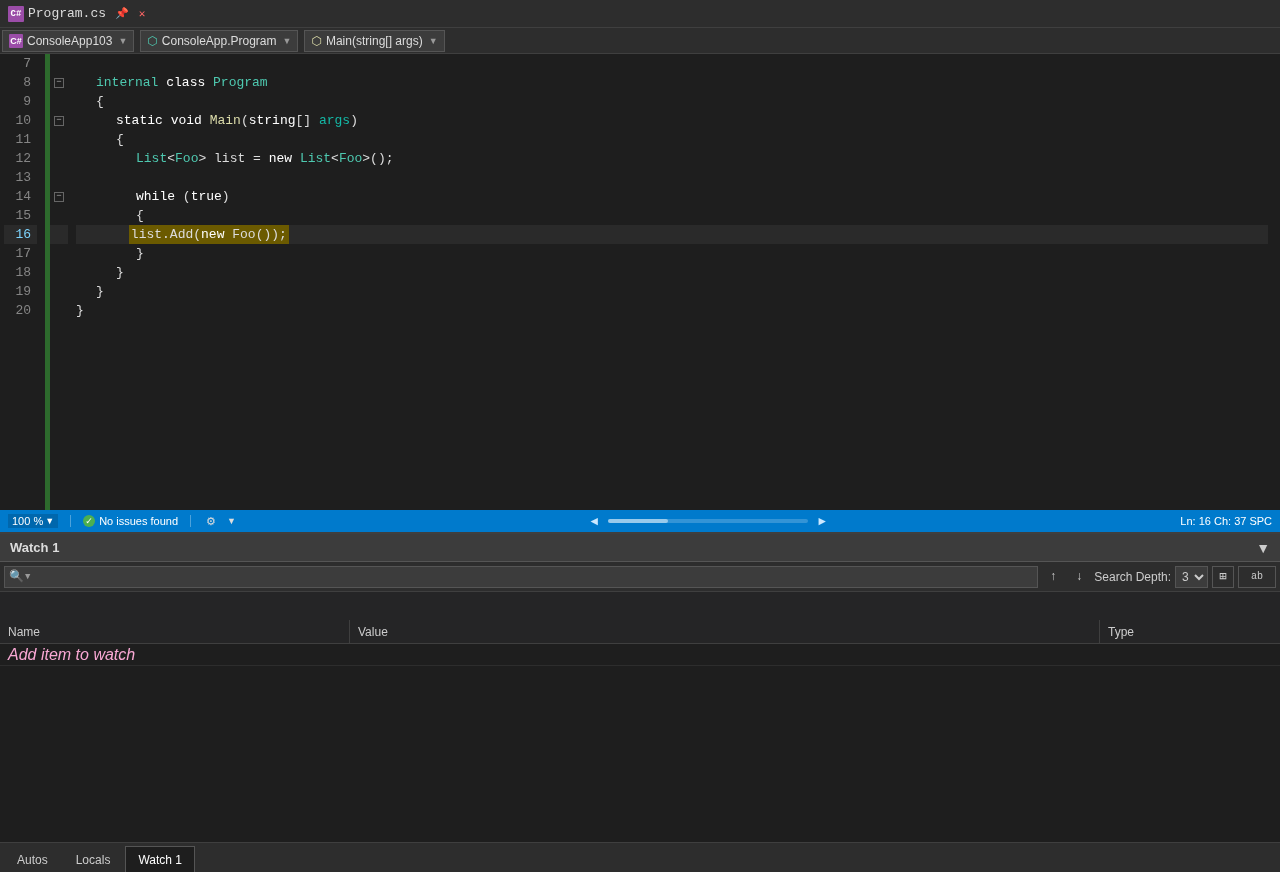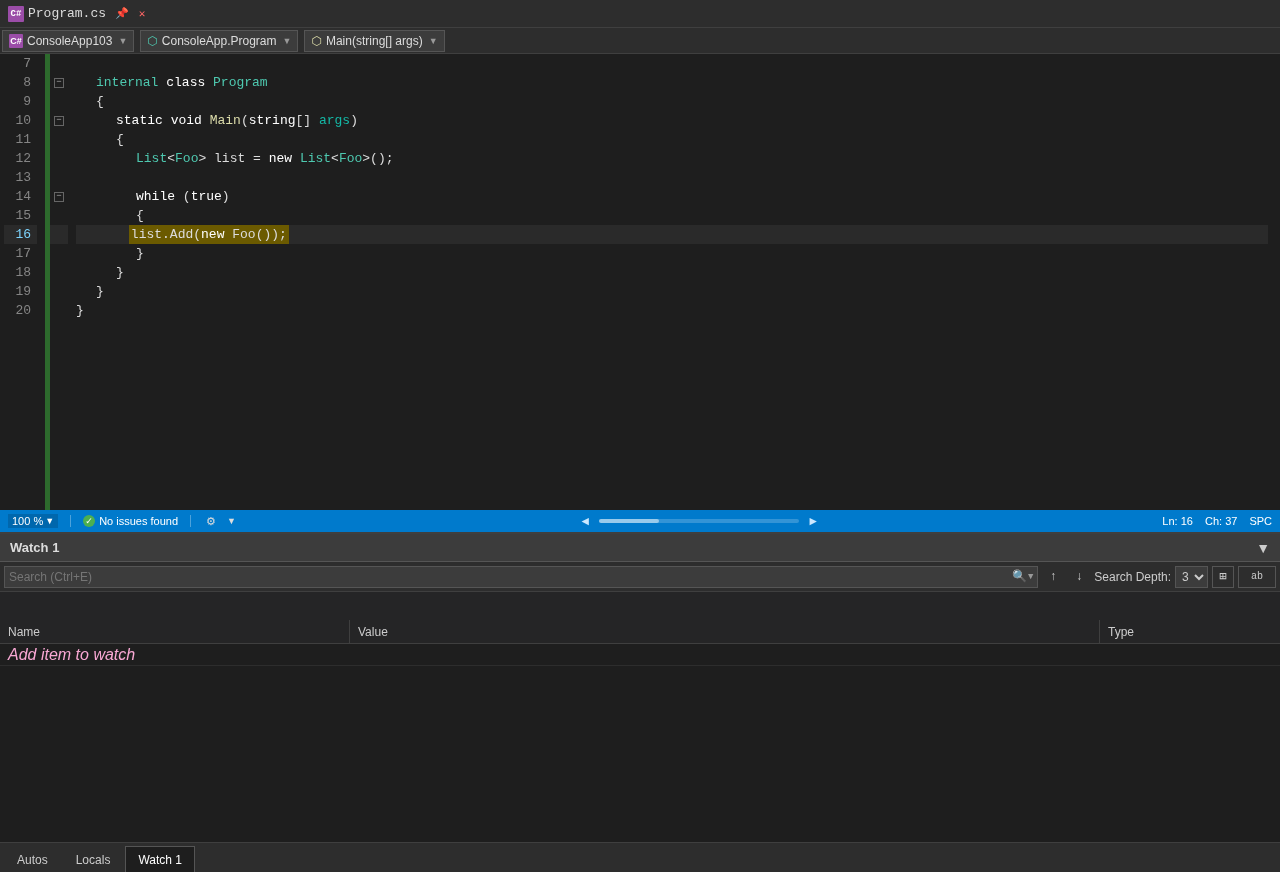--- a/index.html
+++ b/index.html
@@ -199,21 +199,21 @@
       display: inline-flex;
       align-items: center;
       justify-content: center;
       font-size: 9px;
       color: white;
     }
     .status-right {
       margin-left: auto;
       display: flex;
       align-items: center;
-      gap: 12px;
+      gap: 3px;
       font-size: 11px;
     }
     .status-middle {
       flex: 1;
       display: flex;
       align-items: center;
       justify-content: center;
       gap: 8px;
     }
     .status-arrow {
@@ -598,21 +598,20 @@
 
 <div class="watch-panel">
 
   <div class="watch-header">
     <span class="watch-header-title">Watch 1</span>
     <span class="watch-header-collapse">▼</span>
   </div>
 
   <div class="watch-toolbar">
     <div class="watch-search-box">
-      <input class="watch-search-input" type="text" placeholder="Search (Ctrl+E)" style="">
       <div class="watch-search-btn">
         <span class="watch-search-icon">🔍</span>
         <span class="watch-search-arrow">▼</span>
       </div>
     </div>
     <div class="watch-toolbar-btn">↑</div>
     <div class="watch-toolbar-btn">↓</div>
     <span class="watch-depth-label">Search Depth:</span>
     <select class="watch-depth-select">
       <option>3</option>

